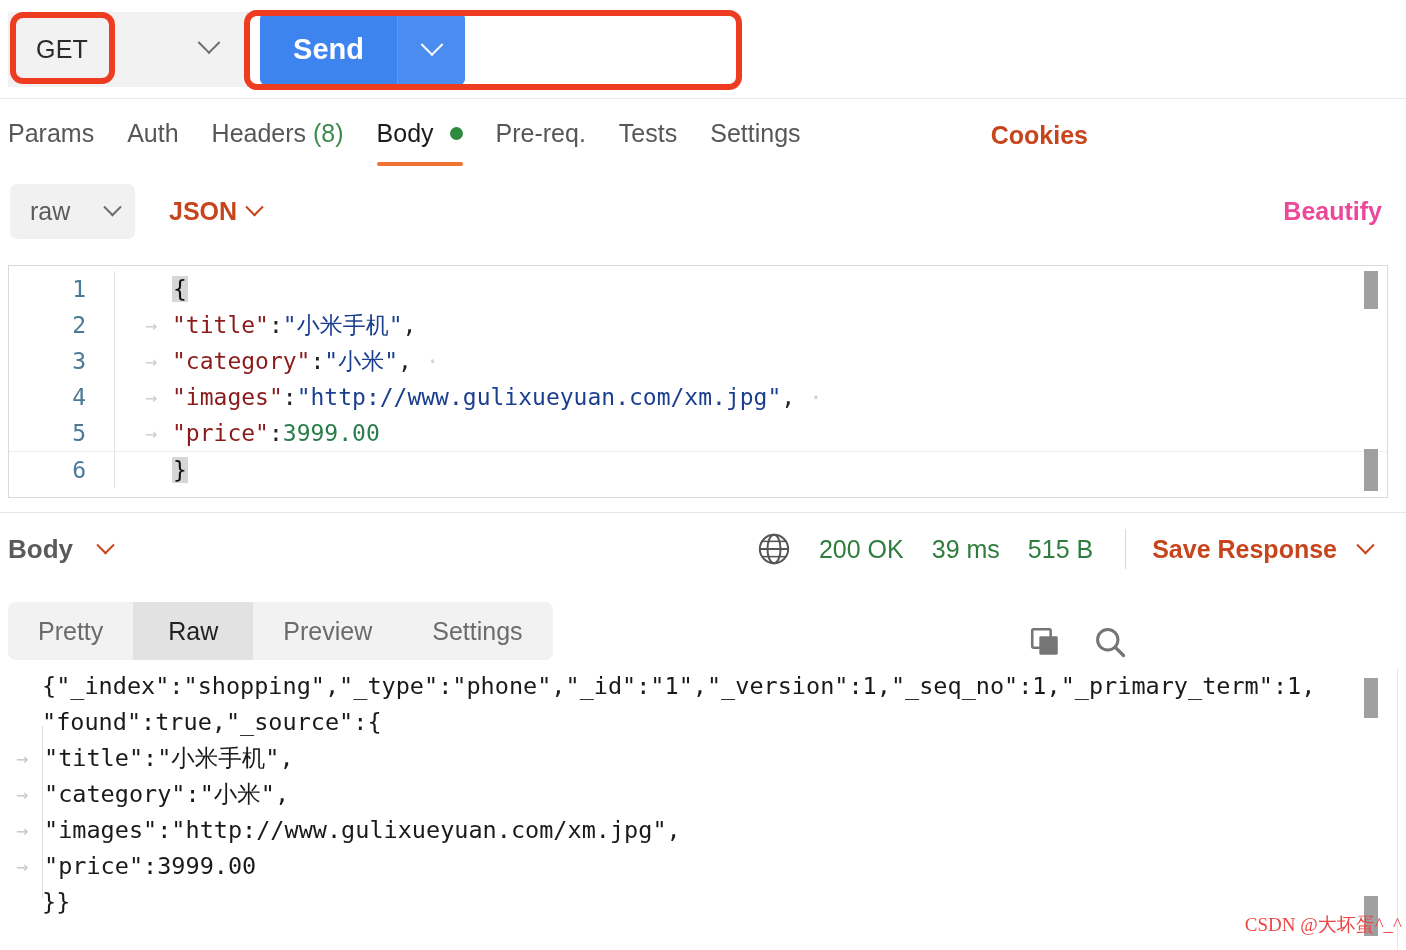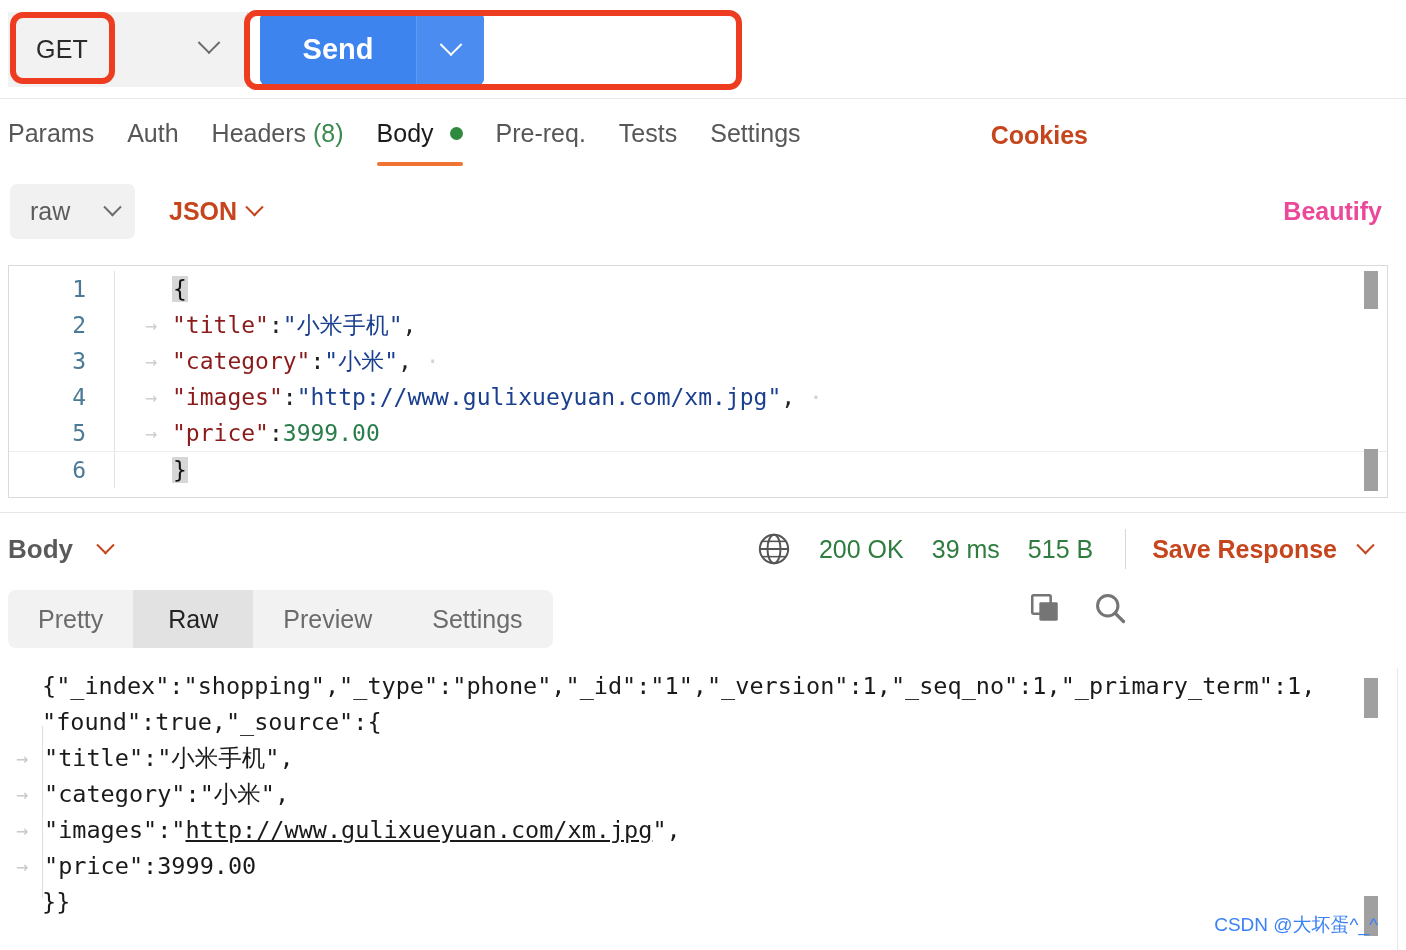--- a/index.html
+++ b/index.html
@@ -45,21 +45,21 @@
     display:flex; align-items:center;
   }
   .url-text {
     font-size:25px; color:#5b5b5b; margin-left:18px; letter-spacing:-0.1px;
   }
   .send-wrap {
     display:flex; align-items:stretch;
     margin-left:12px; margin-right:30px;
     border-radius:9px; overflow:hidden;
     background:#3e84ef;
-    height:76px; width:224px;
+    height:76px; width:205px;
   }
   .send-btn {
     flex:1; display:flex; align-items:center; justify-content:center;
     color:#fff; font-size:29px; font-weight:bold; background:#3e84ef;
     cursor:pointer;
   }
   .send-split {
     width:68px; display:flex; align-items:center; justify-content:center;
     background:#4b8cf0; border-left:1px solid #5e99f2; cursor:pointer;
   }
@@ -168,21 +168,21 @@
   .resp-body-sel .lbl { font-size:26px; font-weight:bold; color:#5a5a5a; margin-right:26px; }
   .status-group { margin-left:auto; display:flex; align-items:center; margin-right:34px; }
   .globe { width:34px; height:34px; margin-right:28px; }
   .stat { font-size:25px; color:#2f7d3e; margin-right:28px; white-space:nowrap; }
   .vdiv { width:1px; height:40px; background:#d8d8d8; margin:0 26px 0 4px; }
   .save-resp { font-size:25px; font-weight:bold; color:#c7451d; margin-right:22px; cursor:pointer; }
 
   
   .resp-tabs-row {
     position:absolute; left:0; top:590px; width:1164px; height:70px;
-    display:flex; align-items:flex-start;
+    display:flex; align-items:flex-end;
   }
   .resp-pill {
     display:flex; background:#f2f2f2; border-radius:8px; margin-left:8px;
     height:58px; overflow:hidden;
   }
   .ptab {
     display:flex; align-items:center; justify-content:center;
     font-size:25px; color:#6b6b6b; padding:0 30px; cursor:pointer;
     min-width:120px;
   }
@@ -195,32 +195,32 @@
     position:absolute; left:0; top:668px; width:1406px; height:268px;
     overflow:hidden;
   }
   .rb-line {
     display:flex; align-items:center; height:36px;
     font-family:"DejaVu Sans Mono", monospace; font-size:23.5px; color:#1a1a1a;
   }
   .rb-indent-arrow { width:44px; flex:none; color:#c9c9c9; font-size:20px; text-align:center; }
   .rb-pad { padding-left:42px; }
   .rb-text { white-space:pre; }
-  .rb-link { text-decoration:underline; }
+  .rb-link { }
   .resp-vbar {
     position:absolute; left:42px; top:726px; width:1px; height:172px; background:#dedede;
   }
   .rb-scroll { position:absolute; right:28px; top:674px; width:14px; height:262px; }
   .rb-thumb { position:absolute; right:0; width:14px; background:#a0a0a0; }
   .rb-right-rule { position:absolute; right:8px; top:668px; width:1px; height:282px; background:#e8e8e8; }
 
   .watermark {
-    position:absolute; right:28px; bottom:12px;
-    font-size:19px; color:#3b82f6;
-    font-family:Liberation Sans, sans-serif;
+    position:absolute; right:4px; bottom:12px;
+    font-size:19px; color:#ef4444;
+    font-family:Liberation Serif, serif;
   }
 </style>
 </head>
 <body>
 
 <div class="app">
 
   <div class="urlbar">
 
     <div class="method-wrap">

